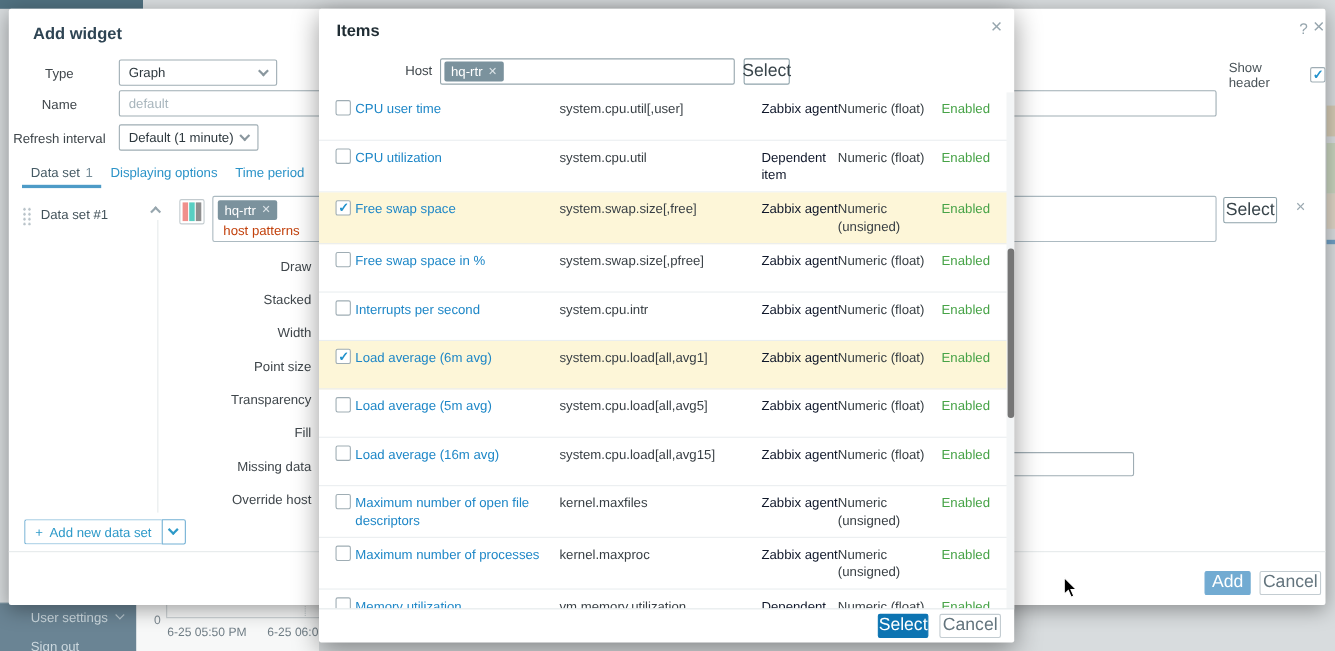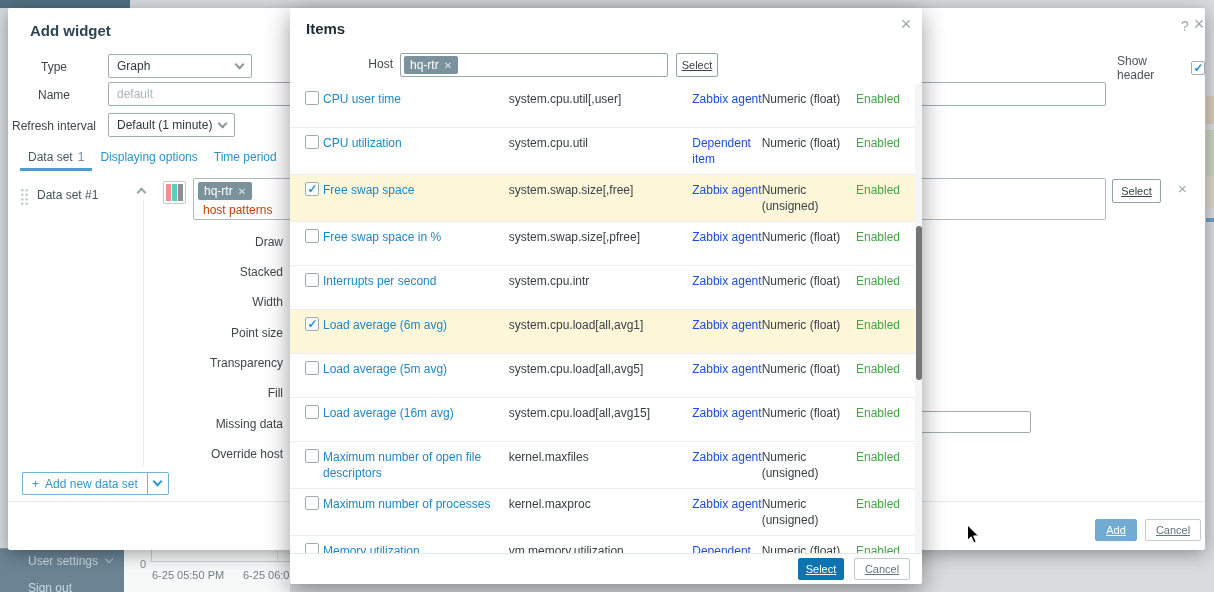--- a/index.html
+++ b/index.html
@@ -42,21 +42,21 @@
   .ds-title { position:absolute; left:29px; top:17px; color:#43525a; }
   .ds-collapse { position:absolute; left:130px; top:14px; }
   .ds-vline { position:absolute; left:135px; top:29px; height:266px; width:1px; background:#e6eaec; }
   .swatch { position:absolute; left:155px; top:10px; width:23px; height:23px; border:1px solid #c3cbcf; border-radius:2px; background:#fff; display:flex; padding:2px; gap:1px; }
   .swatch i { flex:1; }
   .host-field { position:absolute; left:185px; top:7px; width:913px; height:42px; border:1px solid #acbac1; border-radius:2px; background:#fff; }
   .chip { display:inline-flex; align-items:center; gap:5px; background:#7b929d; color:#fff; border-radius:2px; padding:2px 6px; margin:3px 0 0 4px; font-size:12px; }
   .chip .x { color:#dce4e8; font-size:10px; }
   .host-ph { position:absolute; left:9px; top:24px; color:#c2410c; }
   .ds-label { position:absolute; left:0; width:275px; text-align:right; color:#3f464b; }
-  .btn { display:inline-flex; align-items:center; justify-content:center; border-radius:2px; font-size:11px; font-family:"Liberation Sans",sans-serif;text-decoration:underline; }
+  .btn { display:inline-flex; align-items:center; justify-content:center; border-radius:2px; font-size:16px; font-family:"Liberation Sans",sans-serif; }
   .btn-alt { background:#fff; border:1px solid #8fa3ab; color:#38444a; }
   .btn-primary { background:#0d74b2; border:1px solid #0d74b2; color:#fff; }
   .btn-muted { background:#72abd2; border:1px solid #72abd2; color:#fff; }
   .btn-cancel { background:#fff; border:1px solid #c3ccd1; color:#63747d; }
   .ds-remove { position:absolute; left:1170px; top:9px; color:#9aa8b0; font-size:15px; }
   .addset { position:absolute; left:14px; top:301px; display:flex; height:23px; }
   .addset .main { border:1px solid #72b0d4; border-right:none; border-radius:2px 0 0 2px; color:#2e9ac9; display:flex; align-items:center; gap:6px; padding:0 9px; }
   .addset .arrow { border:1px solid #72b0d4; border-radius:0 2px 2px 0; width:22px; display:flex; align-items:center; justify-content:center; }
   .addset .arrow .chev-d { border-color:#2e9ac9; }
   .dlg-footer-btns { position:absolute; left:0; top:511px; width:1197px; }
@@ -73,21 +73,21 @@
   .host-row-input { position:absolute; left:110px; top:45px; width:268px; height:24px; border:1px solid #96a6ad; border-radius:2px; background:#fff; }
   .host-row-input .chip { margin:2px 0 0 3px; }
   .host-select { position:absolute; left:386px; top:45px; width:42px; height:24px; }
   .items-list { position:absolute; left:0; top:76px; width:632px; height:469px; overflow:hidden; }
   .item-row { display:flex; align-items:flex-start; min-height:44px; padding:7px 22px 7px 15px; border-bottom:1px solid #eaeef0; }
   .item-row.hl { background:#fdf6d8; }
   .item-row .cb { margin-right:4px; margin-top:0; }
   .col { line-height:16px; padding-top:-1px; }
   .col.name { width:187px; color:#1e87c7; padding-right:10px; }
   .col.key  { width:185px; color:#383f44; }
-  .col.type { width:70px;  color:#1d4ed8; }
+  .col.type { width:70px;  color:#0f172a; }
   .col.vtype{ width:95px;  color:#383f44; }
   .col.status { flex:1; text-align:right; color:#47a347; }
   .sbar-track { position:absolute; left:625px; top:76px; width:7px; height:469px; background:#f3f5f6; }
   .sbar-thumb { position:absolute; left:626px; top:218px; width:6px; height:154px; background:#757575; border-radius:3px; }
   .modal-footer { position:absolute; left:0; top:545px; width:632px; height:31px; border-top:1px solid #e3e8ea; display:flex; align-items:center; justify-content:flex-end; gap:10px; padding:0 12px 0 0; }
 
   .cursor { position:absolute; left:966px; top:524px; z-index:40; }
 </style>
 </head>
 <body>

